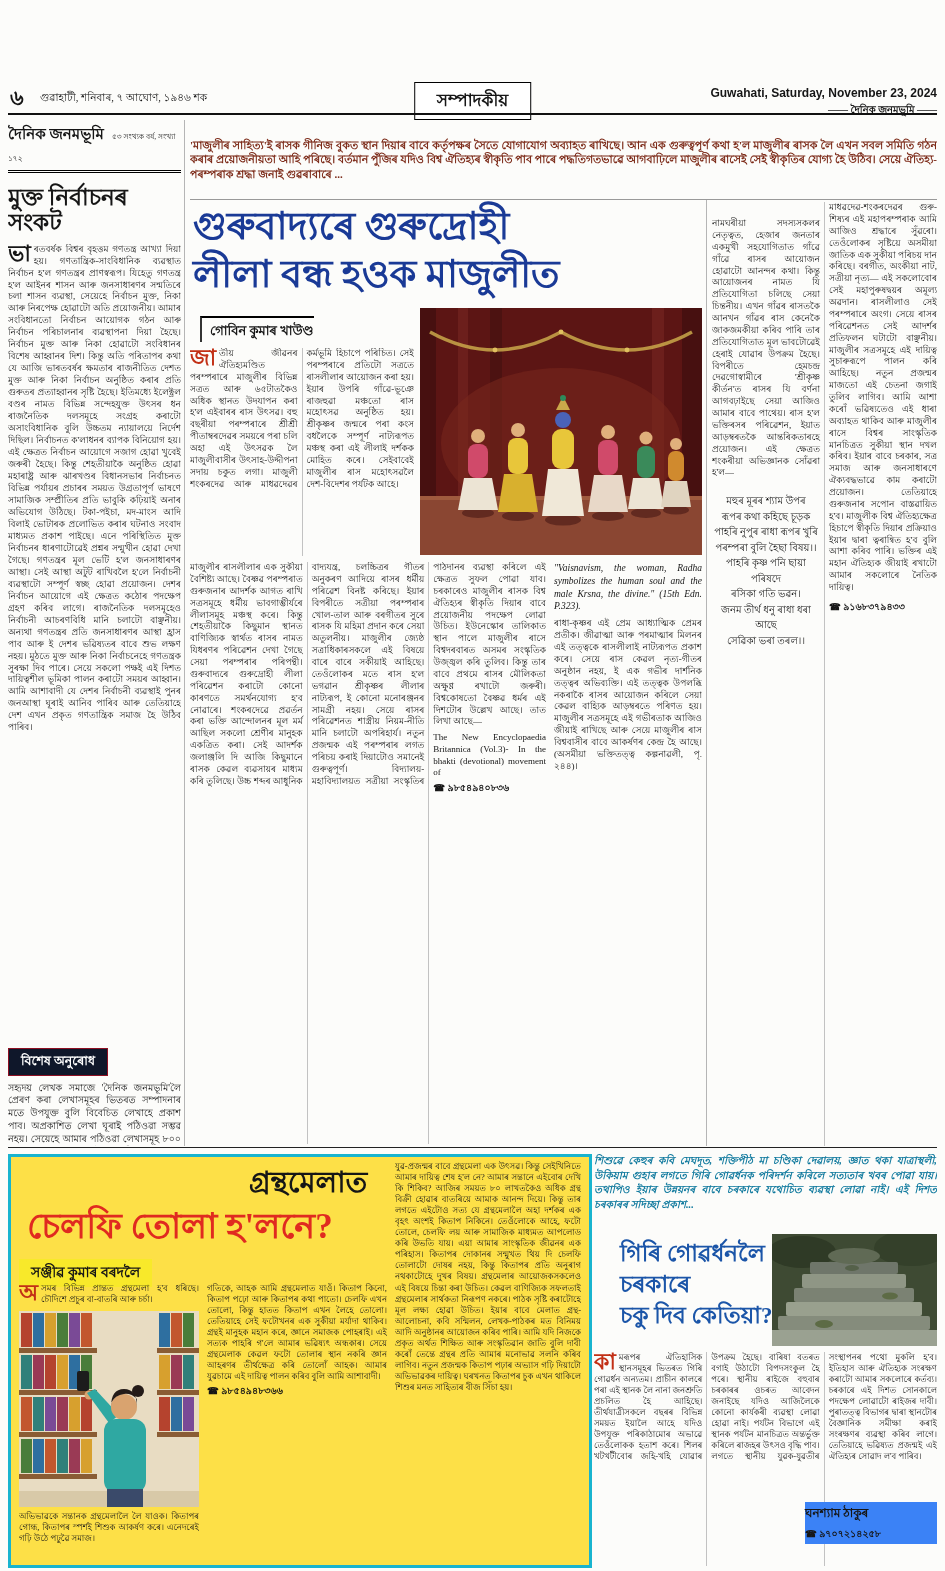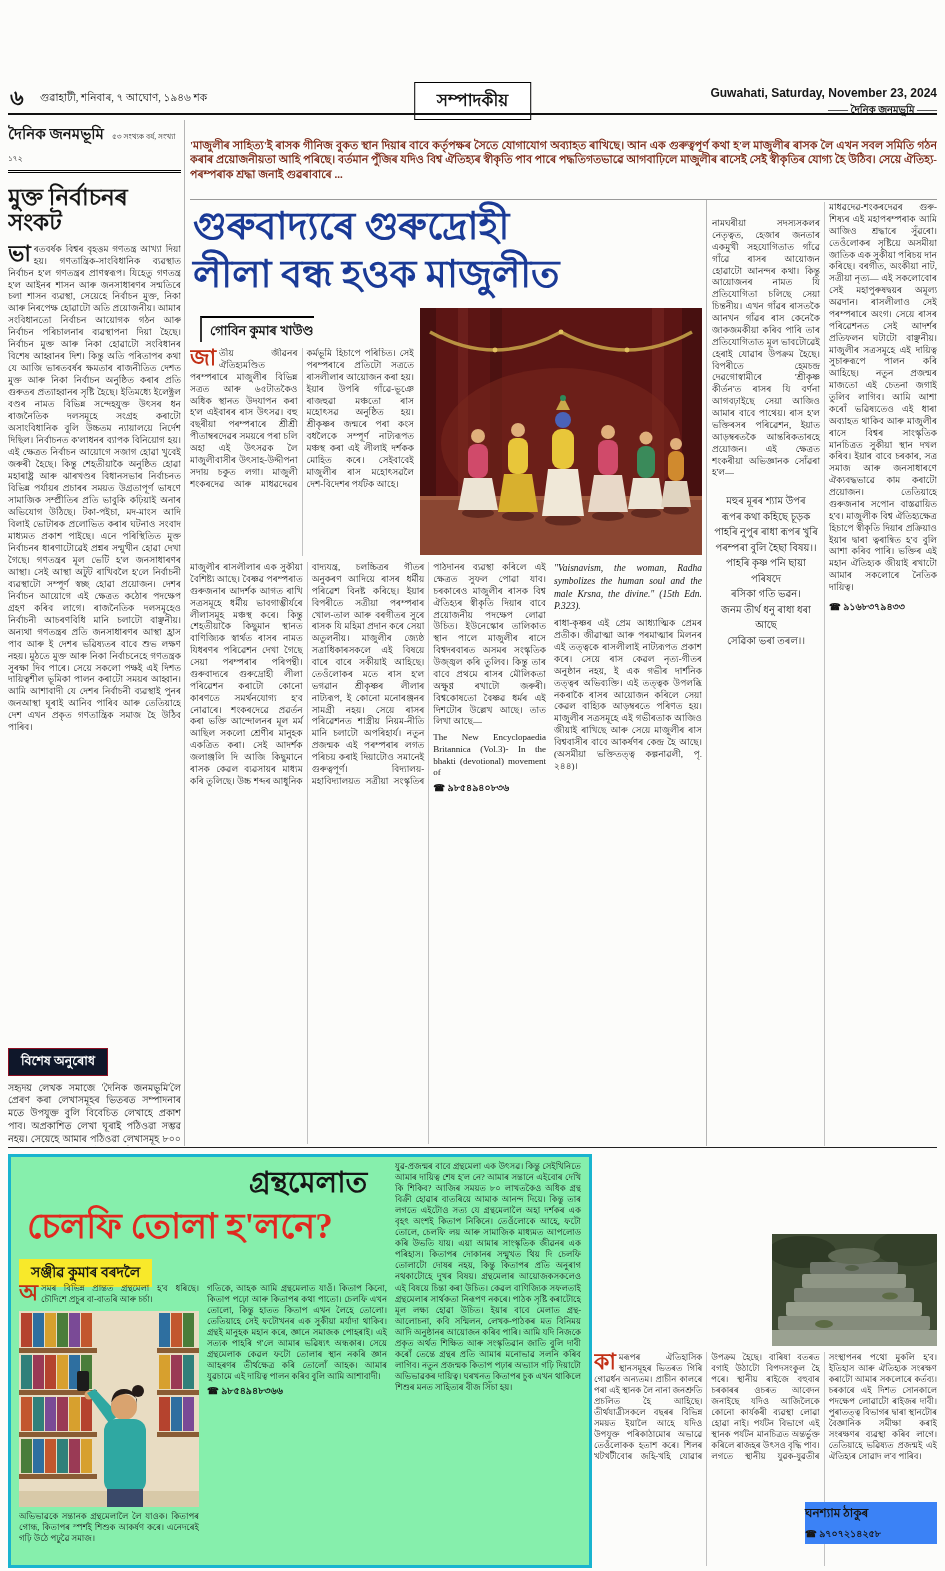--- a/index.html
+++ b/index.html
@@ -48,21 +48,21 @@
   .body-b1{position:absolute;left:190px;top:562px;width:356px;height:582px;}
   .body-b2{position:absolute;left:554px;top:562px;width:148px;height:582px;overflow:hidden;}
   .en-quote{font-style:italic;font-size:9.5px;line-height:1.35;text-align:justify;margin-bottom:5px;}
   .en-ref{font-size:9px;line-height:1.3;text-align:justify;margin-top:4px;}
   
   .right-col{position:absolute;left:712px;top:202px;width:225px;height:944px;overflow:hidden;}
   .right-col p{margin:16px 0 7px;}
   .verse{white-space:pre-line;text-align:center;font-size:10px;line-height:1.55;margin:14px 0;}
   
   .selfie-box{position:absolute;left:8px;top:1154px;width:578px;height:408px;
-       border:3px solid #18b4cf;background:#86efac;}
+       border:3px solid #18b4cf;background:#fde047;}
   .selfie-title-black{position:absolute;left:238px;top:2px;margin:0;font-size:29px;font-weight:bold;}
   .selfie-title-red{position:absolute;left:16px;top:42px;margin:0;font-size:35px;font-weight:bold;color:#e02a20;}
   .selfie-byline{position:absolute;left:8px;top:102px;background:#f8e92a;display:inline-block;
        padding:2px 12px;font-weight:bold;font-size:14px;}
   .selfie-intro{position:absolute;left:8px;top:126px;width:180px;height:26px;overflow:hidden;}
   .selfie-photo{position:absolute;left:8px;top:154px;width:180px;height:196px;background:#caa87c;}
   .selfie-under{position:absolute;left:8px;top:354px;width:180px;height:48px;}
   .selfie-mid{position:absolute;left:196px;top:126px;width:180px;height:276px;overflow:hidden;}
   .selfie-right{position:absolute;left:384px;top:4px;width:186px;height:398px;overflow:hidden;}
   
@@ -278,20 +278,26 @@
 
     <div class="selfie-under tiny">অভিভাৱকে সন্তানক গ্ৰন্থমেলালৈ লৈ যাওক। কিতাপৰ গোন্ধ, কিতাপৰ স্পৰ্শই শিশুক আকৰ্ষণ কৰে। এনেদৰেই গঢ়ি উঠে পঢ়ুৱৈ সমাজ।</div>
     <div class="selfie-mid tiny">
       <span>গতিকে, আহক আমি গ্ৰন্থমেলাত যাওঁ। কিতাপ কিনো, কিতাপ পঢ়ো আৰু কিতাপৰ কথা পাতো। চেলফি এখন তোলো, কিন্তু হাতত কিতাপ এখন লৈহে তোলো। তেতিয়াহে সেই ফটোখনৰ এক সুকীয়া মৰ্যাদা থাকিব। গ্ৰন্থই মানুহক মহান কৰে, জ্ঞানে সমাজক পোহৰাই। এই সত্যক পাহৰি গ'লে আমাৰ ভৱিষ্যৎ অন্ধকাৰ। সেয়ে গ্ৰন্থমেলাক কেৱল ফটো তোলাৰ স্থান নকৰি জ্ঞান আহৰণৰ তীৰ্থক্ষেত্ৰ কৰি তোলোঁ আহক। আমাৰ যুৱচামে এই দায়িত্ব পালন কৰিব বুলি আমি আশাবাদী।</span>
       <div class="phone">☎ ৯৮৫৪৯৪৮৩৬৬</div>
     </div>
     <div class="selfie-right tiny">যুৱ-প্ৰজন্মৰ বাবে গ্ৰন্থমেলা এক উৎসৱ। কিন্তু সেইখিনিতে আমাৰ দায়িত্ব শেষ হ'ল নে? আমাৰ সন্তানে এইবোৰ দেখি কি শিকিব? আজিৰ সময়ত ৮০ লাখতকৈও অধিক গ্ৰন্থ বিক্ৰী হোৱাৰ বাতৰিয়ে আমাক আনন্দ দিয়ে। কিন্তু তাৰ লগতে এইটোও সত্য যে গ্ৰন্থমেলালৈ অহা দৰ্শকৰ এক বৃহৎ অংশই কিতাপ নিকিনে। তেওঁলোকে আহে, ফটো তোলে, চেলফি লয় আৰু সামাজিক মাধ্যমত আপলোড কৰি উভতি যায়। এয়া আমাৰ সাংস্কৃতিক জীৱনৰ এক পৰিহাস। কিতাপৰ দোকানৰ সন্মুখত থিয় দি চেলফি তোলাটো দোষৰ নহয়, কিন্তু কিতাপৰ প্ৰতি অনুৰাগ নথকাটোহে দুখৰ বিষয়। গ্ৰন্থমেলাৰ আয়োজকসকলেও এই বিষয়ে চিন্তা কৰা উচিত। কেৱল বাণিজ্যিক সফলতাই গ্ৰন্থমেলাৰ সাৰ্থকতা নিৰূপণ নকৰে। পাঠক সৃষ্টি কৰাটোহে মূল লক্ষ্য হোৱা উচিত। ইয়াৰ বাবে মেলাত গ্ৰন্থ-আলোচনা, কবি সন্মিলন, লেখক-পাঠকৰ মত বিনিময় আদি অনুষ্ঠানৰ আয়োজন কৰিব পাৰি। আমি যদি নিজকে প্ৰকৃত অৰ্থত শিক্ষিত আৰু সংস্কৃতিৱান জাতি বুলি দাবী কৰোঁ তেন্তে গ্ৰন্থৰ প্ৰতি আমাৰ মনোভাৱ সলনি কৰিব লাগিব। নতুন প্ৰজন্মক কিতাপ পঢ়াৰ অভ্যাস গঢ়ি দিয়াটো অভিভাৱকৰ দায়িত্ব। ঘৰখনত কিতাপৰ চুক এখন থাকিলে শিশুৰ মনত সাহিত্যৰ বীজ সিঁচা হয়।</div>
   </section>
 
   <section class="gov">
+    <div class="gov-intro">শিশুৱে কেহুৰ কবি মেঘদূত, শক্তিপীঠ মা চণ্ডিকা দেৱালয়, জ্ঞাত থকা যাত্ৰাস্থলী, উকিয়াম গুহাৰ লগতে গিৰি গোৱৰ্ধনক পৰিদৰ্শন কৰিলে সত্যতাৰ খবৰ পোৱা যায়। তথাপিও ইয়াৰ উন্নয়নৰ বাবে চৰকাৰে যথোচিত ব্যৱস্থা লোৱা নাই। এই দিশত চৰকাৰৰ সদিচ্ছা প্ৰকাশ...</div>
+    <h2 class="gov-title">
+      <span>গিৰি গোৱৰ্ধনলৈ</span><br>
+      <span>চৰকাৰে</span><br>
+      <span>চকু দিব কেতিয়া?</span>
+    </h2>
     <div class="gov-photo">
       <svg width="165" height="112" viewBox="0 0 165 112">
         <rect width="165" height="112" fill="#3e4a33"></rect>
         <ellipse cx="30" cy="18" rx="34" ry="16" fill="#2f3a26"></ellipse>
         <ellipse cx="140" cy="14" rx="38" ry="18" fill="#34402a"></ellipse>
         <rect x="0" y="96" width="165" height="16" fill="#9aa191"></rect>
         <rect x="6" y="82" width="152" height="14" rx="2" fill="#858c7c"></rect>
         <rect x="14" y="68" width="136" height="14" rx="2" fill="#99a08e"></rect>
         <rect x="22" y="54" width="120" height="14" rx="2" fill="#7b8273"></rect>
         <rect x="30" y="40" width="104" height="14" rx="2" fill="#8f9685"></rect>

